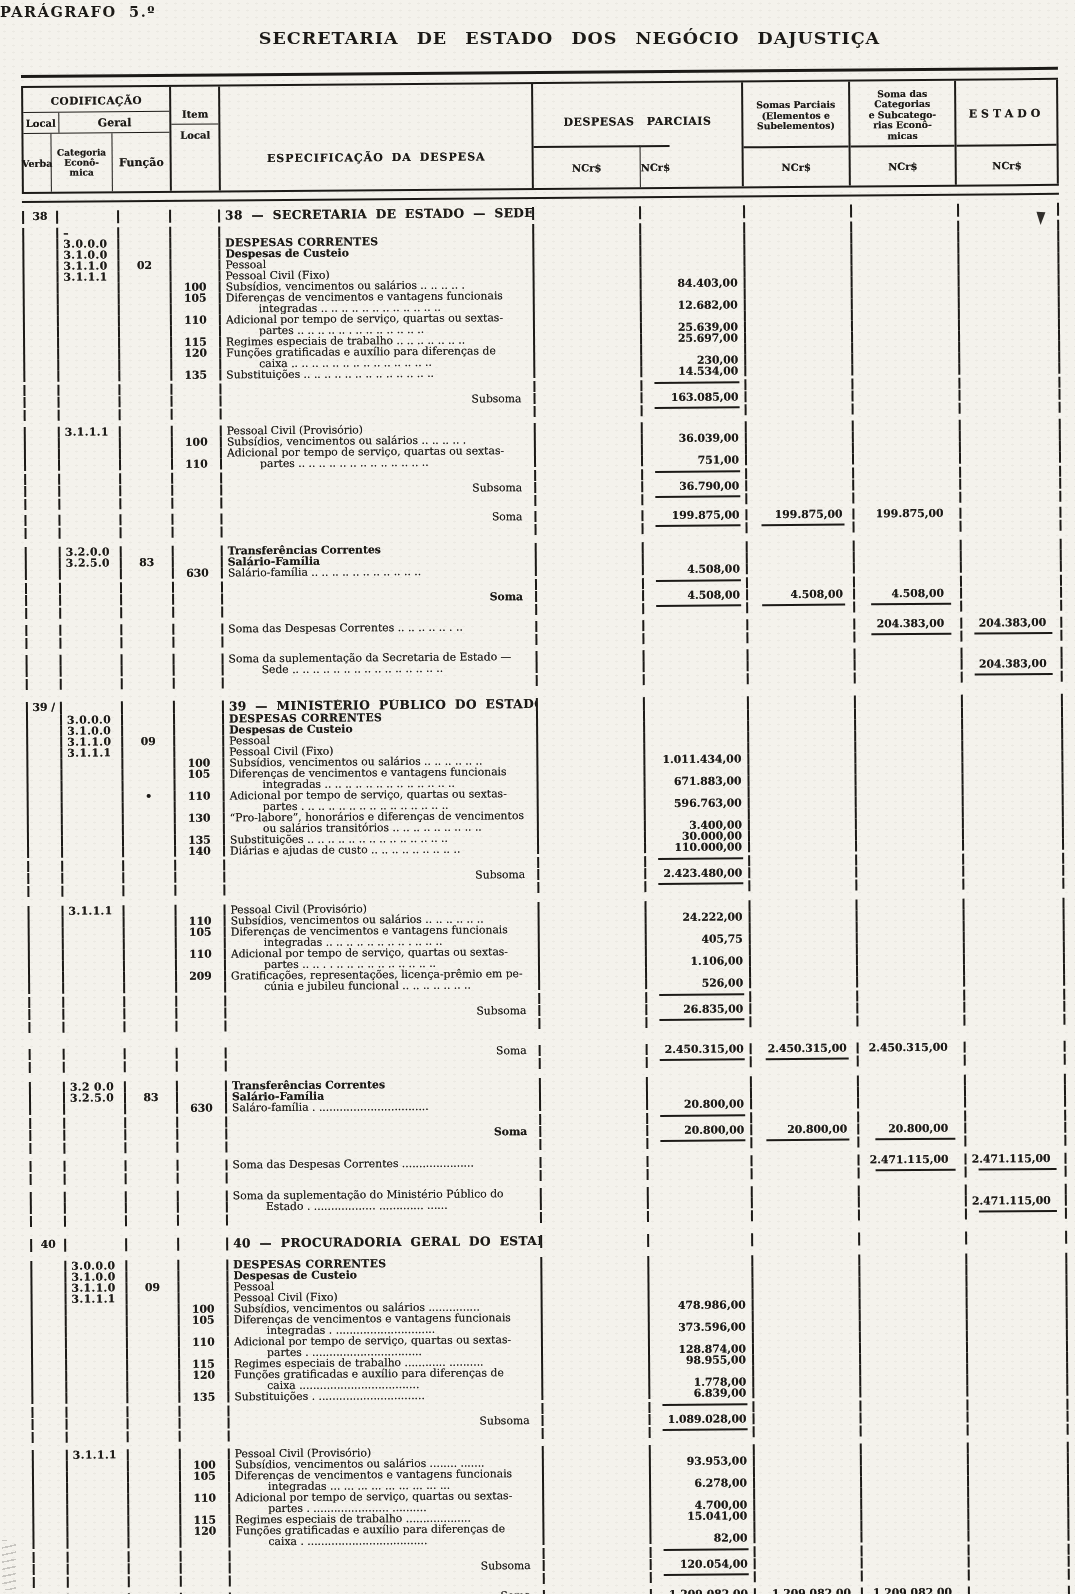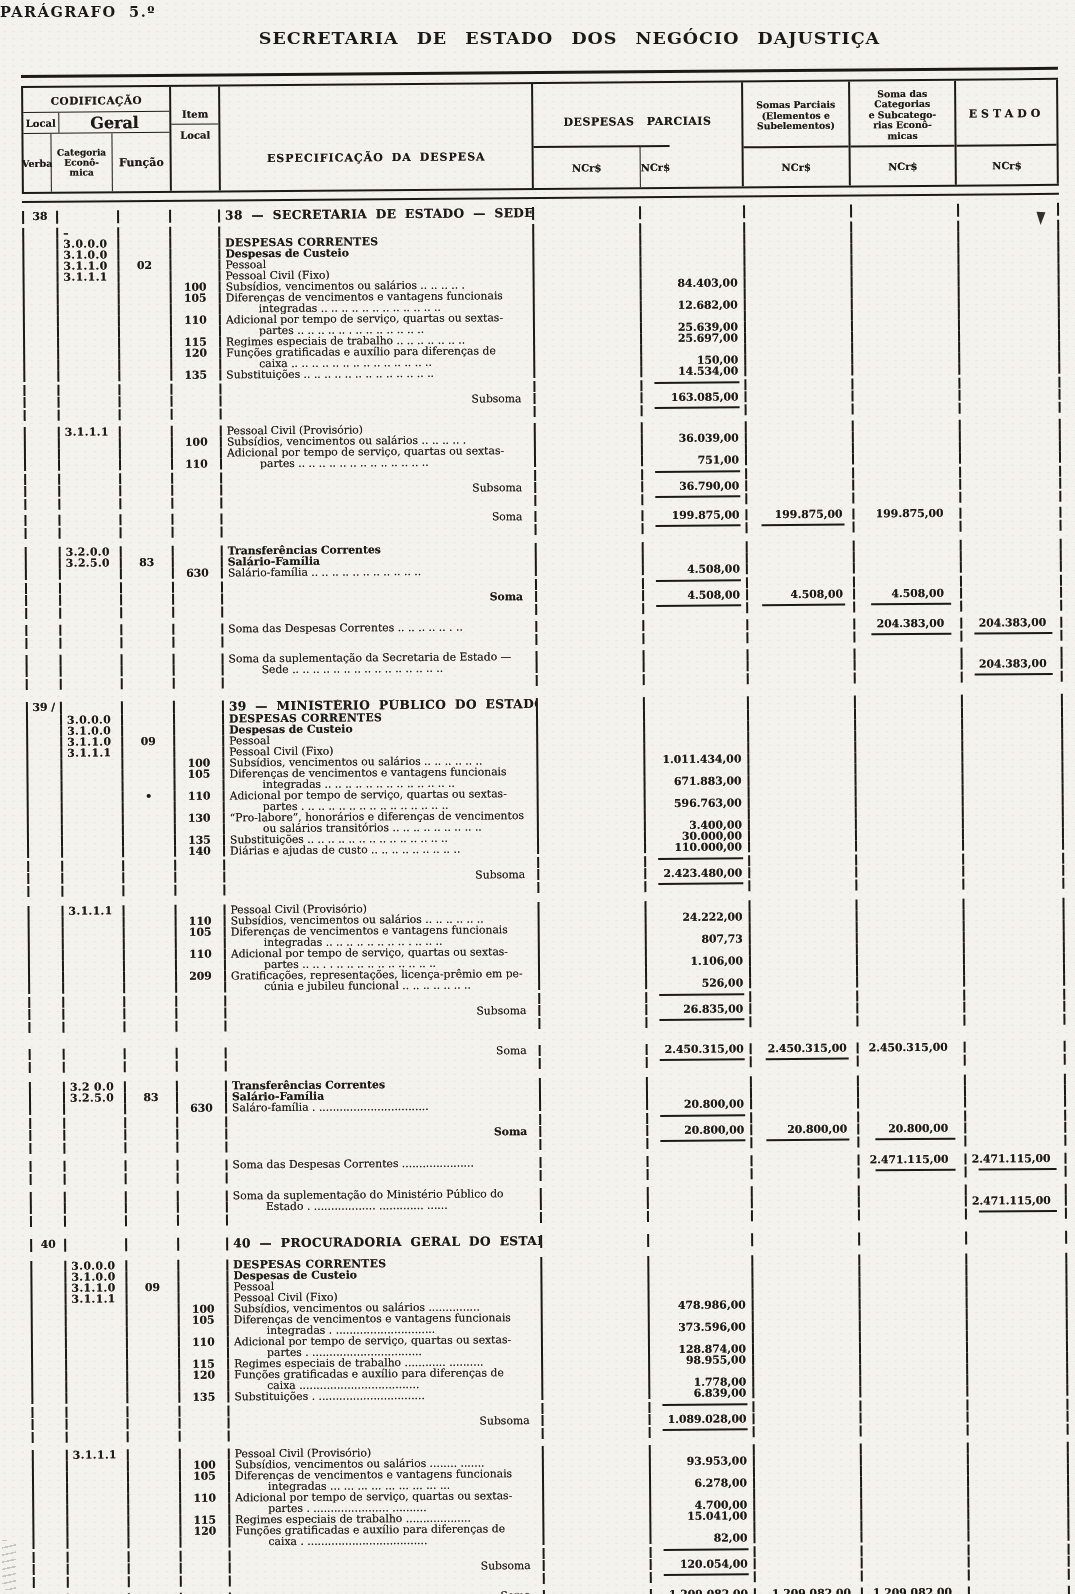--- a/index.html
+++ b/index.html
@@ -31,21 +31,21 @@
 
   
   .thead{display:flex; height:104px; border-left:2px solid var(--ink); border-right:2px solid var(--ink); box-sizing:border-box;}
   .hc{box-sizing:border-box; border-right:2px solid var(--ink); display:flex; flex-direction:column; font-weight:bold;}
   .hc:last-child{border-right:none;}
   .pre{white-space:pre-line;}
   .h-cod{width:149px;}
   .h-cod-top{height:25px; box-sizing:border-box; padding-top:7px; text-align:center; font-size:10.5px; letter-spacing:.5px; border-bottom:1.5px solid var(--ink);}
   .h-cod-mid{height:21px; display:flex; box-sizing:border-box; border-bottom:1.5px solid var(--ink);}
   .h-local{width:36px; box-sizing:border-box; border-right:1.5px solid var(--ink); display:flex; align-items:center; justify-content:center; font-size:10px;}
-  .h-geral{flex:1; display:flex; align-items:center; justify-content:center; font-size:16px;}
+  .h-geral{flex:1; display:flex; align-items:center; justify-content:center; font-size:11px;}
   .h-cod-bot{flex:1; display:flex;}
   .h-verba{width:28px; box-sizing:border-box; border-right:1.5px solid var(--ink); display:flex; align-items:center; justify-content:center; font-size:9.5px;}
   .h-catec{width:61px; box-sizing:border-box; border-right:1.5px solid var(--ink); display:flex; align-items:center; justify-content:center; text-align:center; font-size:9px; line-height:10px;}
   .h-func{flex:1; display:flex; align-items:center; justify-content:center; font-size:11px;}
   .h-item{width:49px;}
   .h-item-top{height:38px; box-sizing:border-box; border-bottom:1.5px solid var(--ink); display:flex; align-items:flex-end; justify-content:center; padding-bottom:4px; font-size:10px;}
   .h-item-bot{flex:1; display:flex; align-items:flex-start; justify-content:center; padding-top:5px; font-size:10px;}
   .h-espec{width:314px; align-items:center; justify-content:center; font-size:11px; letter-spacing:1px; word-spacing:3px; text-align:center;}
   .h-espec span{margin-top:40px;}
   .h-dp{width:211px;}
@@ -319,21 +319,21 @@
           <div class="td td-sc num"></div>
           <div class="td td-t num"></div>
         </div>
         <div class="tr">
           <div class="td td-v"></div>
           <div class="td td-c"></div>
           <div class="td td-f"></div>
           <div class="td td-i"></div>
           <div class="td td-d s-cont">caixa .. .. .. .. .. .. .. .. .. .. .. .. .. ..</div>
           <div class="td td-p1 num"></div>
-          <div class="td td-p2 num">150,00</div>
+          <div class="td td-p2 num">230,00</div>
           <div class="td td-sp num"></div>
           <div class="td td-sc num"></div>
           <div class="td td-t num"></div>
         </div>
         <div class="tr">
           <div class="td td-v"></div>
           <div class="td td-c"></div>
           <div class="td td-f"></div>
           <div class="td td-i">135</div>
           <div class="td td-d s-plain">Substituições .. .. .. .. .. .. .. .. .. .. .. .. ..</div>
@@ -889,21 +889,21 @@
           <div class="td td-sc num"></div>
           <div class="td td-t num"></div>
         </div>
         <div class="tr">
           <div class="td td-v"></div>
           <div class="td td-c"></div>
           <div class="td td-f"></div>
           <div class="td td-i"></div>
           <div class="td td-d s-cont">integradas .. .. .. .. .. .. .. .. .  .. .. ..</div>
           <div class="td td-p1 num"></div>
-          <div class="td td-p2 num">807,73</div>
+          <div class="td td-p2 num">405,75</div>
           <div class="td td-sp num"></div>
           <div class="td td-sc num"></div>
           <div class="td td-t num"></div>
         </div>
         <div class="tr">
           <div class="td td-v"></div>
           <div class="td td-c"></div>
           <div class="td td-f"></div>
           <div class="td td-i">110</div>
           <div class="td td-d s-plain">Adicional por tempo de serviço, quartas ou sextas-</div>

